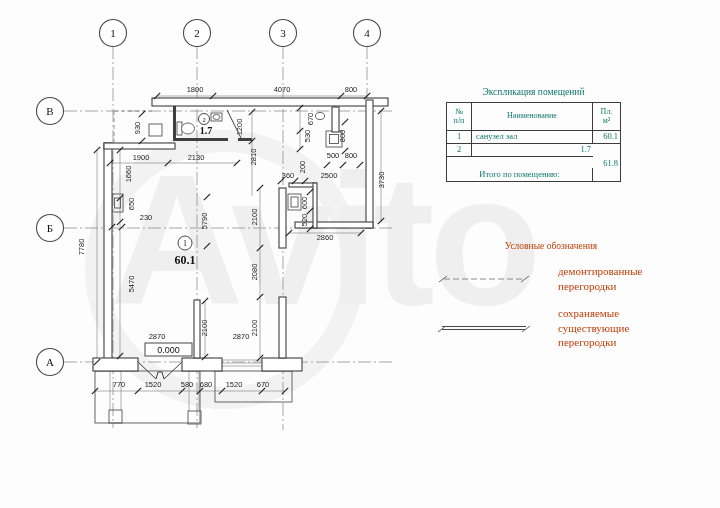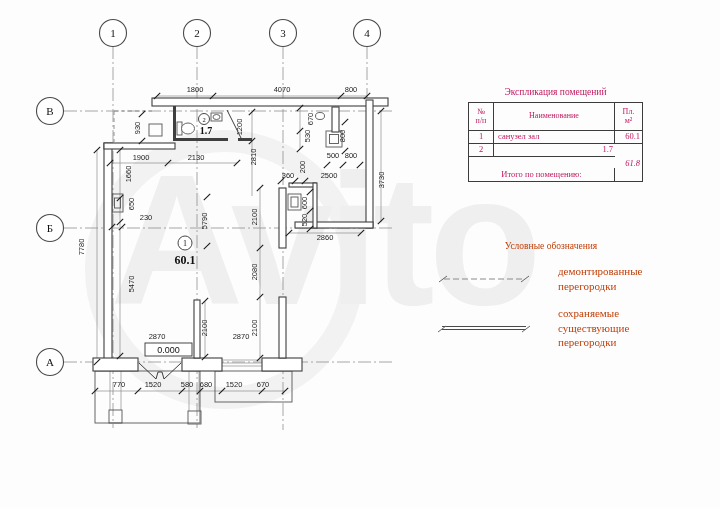--- a/index.html
+++ b/index.html
@@ -7,35 +7,35 @@
         font-family:"Liberation Serif", serif;}
   
   #wm-text{position:absolute;left:110px;top:148px;width:610px;
            font-family:"Liberation Sans", sans-serif;font-weight:bold;
            font-size:185px;letter-spacing:-6px;color:#efefef;line-height:1;
            user-select:none;white-space:nowrap;}
   #wm-circle{position:absolute;left:85px;top:130px;width:235px;height:235px;
              border:22px solid #f2f2f2;border-radius:50%;}
   #plan{position:absolute;left:0;top:0;z-index:2;}
   
-  #expl{position:absolute;left:468px;top:87px;z-index:3;color:#be185d;}
+  #expl{position:absolute;left:446px;top:87px;z-index:3;color:#0f766e;}
   #expl .title{width:175px;text-align:center;font-size:9.5px;margin-bottom:5px;}
   #tbl{border:1.2px solid #3c3c3c;width:173px;font-size:8.5px;}
   .trow{display:grid;grid-template-columns:25px 121px 27px;}
   .trow > div{border-right:1px solid #3c3c3c;border-bottom:1px solid #3c3c3c;
               display:flex;align-items:center;justify-content:center;
               text-align:center;line-height:1.1;overflow:hidden;}
   .trow > div:last-child{border-right:none;text-align:right;}
   .trow.head > div{height:27px;flex-direction:column;font-size:8px;}
   .trow.data > div{height:12px;}
   .trow.data .c-name{justify-content:flex-start;padding-left:4px;}
   .trow.data .c-area{justify-content:flex-end;padding-right:2px;}
   .trow.foot > div{height:13px;border-bottom:none;}
   .trow.foot .c-lab{grid-column:1/3;margin-top:11px;}
-  .trow.foot .c-area{justify-content:flex-end;padding-right:2px;font-style:italic;}
+  .trow.foot .c-area{justify-content:flex-end;padding-right:2px;}
   
   #legend{position:absolute;left:406px;top:241px;width:290px;z-index:3;color:#c2410c;}
   #legend .title{text-align:center;font-size:9.5px;margin-bottom:13px;}
   .leg-item{display:flex;align-items:center;margin-bottom:12px;padding-left:32px;}
   .leg-item svg{flex:0 0 auto;}
   .leg-item .lab{margin-left:28px;font-size:11px;line-height:1.35;width:112px;}
 </style>
 </head>
 <body>
 

